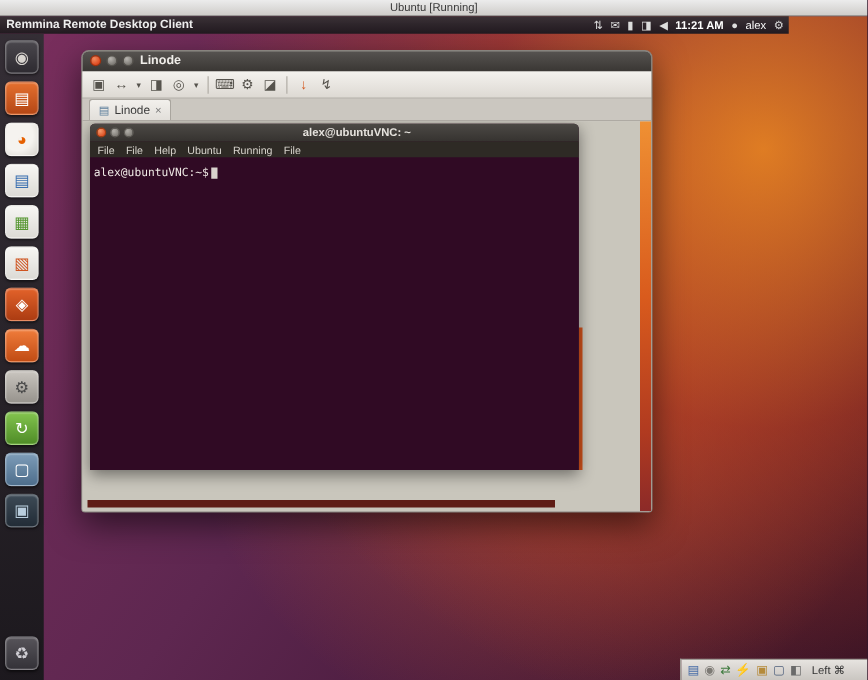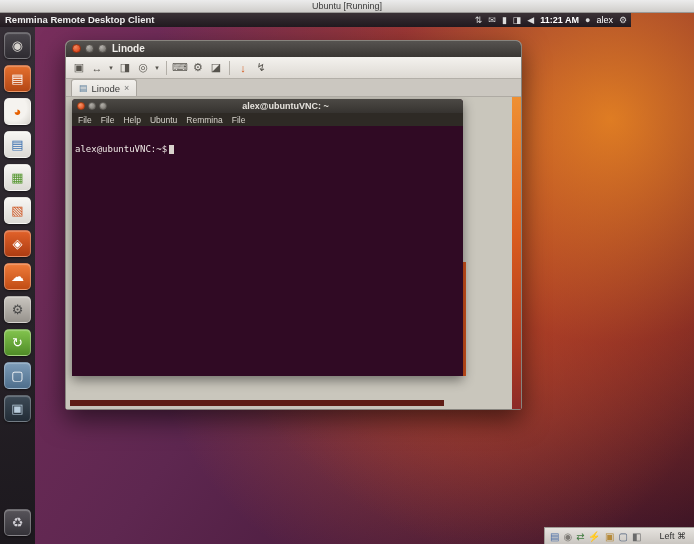--- a/index.html
+++ b/index.html
@@ -89,32 +89,32 @@
     border-radius:4px 4px 0 0; box-shadow:0 4px 12px rgba(0,0,0,.45); background:#300a24; }
   .term-titlebar { height:14px; background:linear-gradient(#4c4945,#363330);
     border-radius:4px 4px 0 0; position:relative; }
   .term-buttons { position:absolute; left:5px; top:3px; display:flex; gap:3px; }
   .twbtn { width:8px; height:8px; border-radius:50%; }
   .twbtn.close { background:radial-gradient(circle at 35% 30%, #f59a6c,#e0572b 70%); border:1px solid #a33c12; }
   .twbtn.min, .twbtn.max { background:radial-gradient(circle at 35% 30%, #b2afa9,#84817b 70%); border:1px solid #5f5c57; }
   .term-title { text-align:center; font-size:9px; font-weight:bold; color:#e6e3de; line-height:14px;padding-left:36px; }
   .term-menubar { height:13px; background:#2e2a25; display:flex; gap:9px; padding-left:6px; align-items:center; }
   .term-menubar span { font-size:8.5px; color:#d8d4cd; }
-  .term-body { height:250px; background:#300a24; padding:18px 3px;
+  .term-body { height:250px; background:#300a24; padding:8px 3px;
     font-family:"DejaVu Sans Mono",monospace; font-size:9px; color:#eee8e4; }
   .cursor { display:inline-block; width:5px; height:9px; background:#d8d2cc; vertical-align:middle; margin-left:2px; }
 
   
   .vbox-status { position:absolute; right:0; bottom:0; width:150px; height:17px;
     background:linear-gradient(#e6e3df,#cac6c1); border-top:1px solid #a19d97; border-left:1px solid #a19d97;
     display:flex; align-items:center; gap:4px; padding:0 5px; }
   .vs { font-size:10px; line-height:17px; }
   .s-hdd { color:#4a6ea8; } .s-cd { color:#7d7a75; } .s-net { color:#3e7a3e; }
   .s-usb { color:#76764a; } .s-fld { color:#b58a3a; } .s-dsp { color:#50617d; } .s-mou { color:#6a6a6a; }
-  .hostkey { font-size:9px; color:#333; margin-left:14px; white-space:nowrap; }
+  .hostkey { font-size:9px; color:#333; margin-left:4px; white-space:nowrap; }
 </style>
 </head>
 <body>
 
 <div id="screen">
 
   <div class="wallpaper"></div>
 
   <div class="host-titlebar">
     <span>Ubuntu [Running]</span>
@@ -223,21 +223,21 @@
             <span class="twbtn min"></span>
             <span class="twbtn max"></span>
           </div>
           <div class="term-title">alex@ubuntuVNC: ~</div>
         </div>
         <div class="term-menubar">
           <span>File</span>
           <span>File</span>
           <span>Help</span>
           <span>Ubuntu</span>
-          <span>Remmina</span>
+          <span>Running</span>
           <span>File</span>
         </div>
         <div class="term-body">
           <span>alex@ubuntuVNC:~$</span><span class="cursor"></span>
         </div>
       </div>
     </div>
   </div>
 
   <div class="vbox-status">

